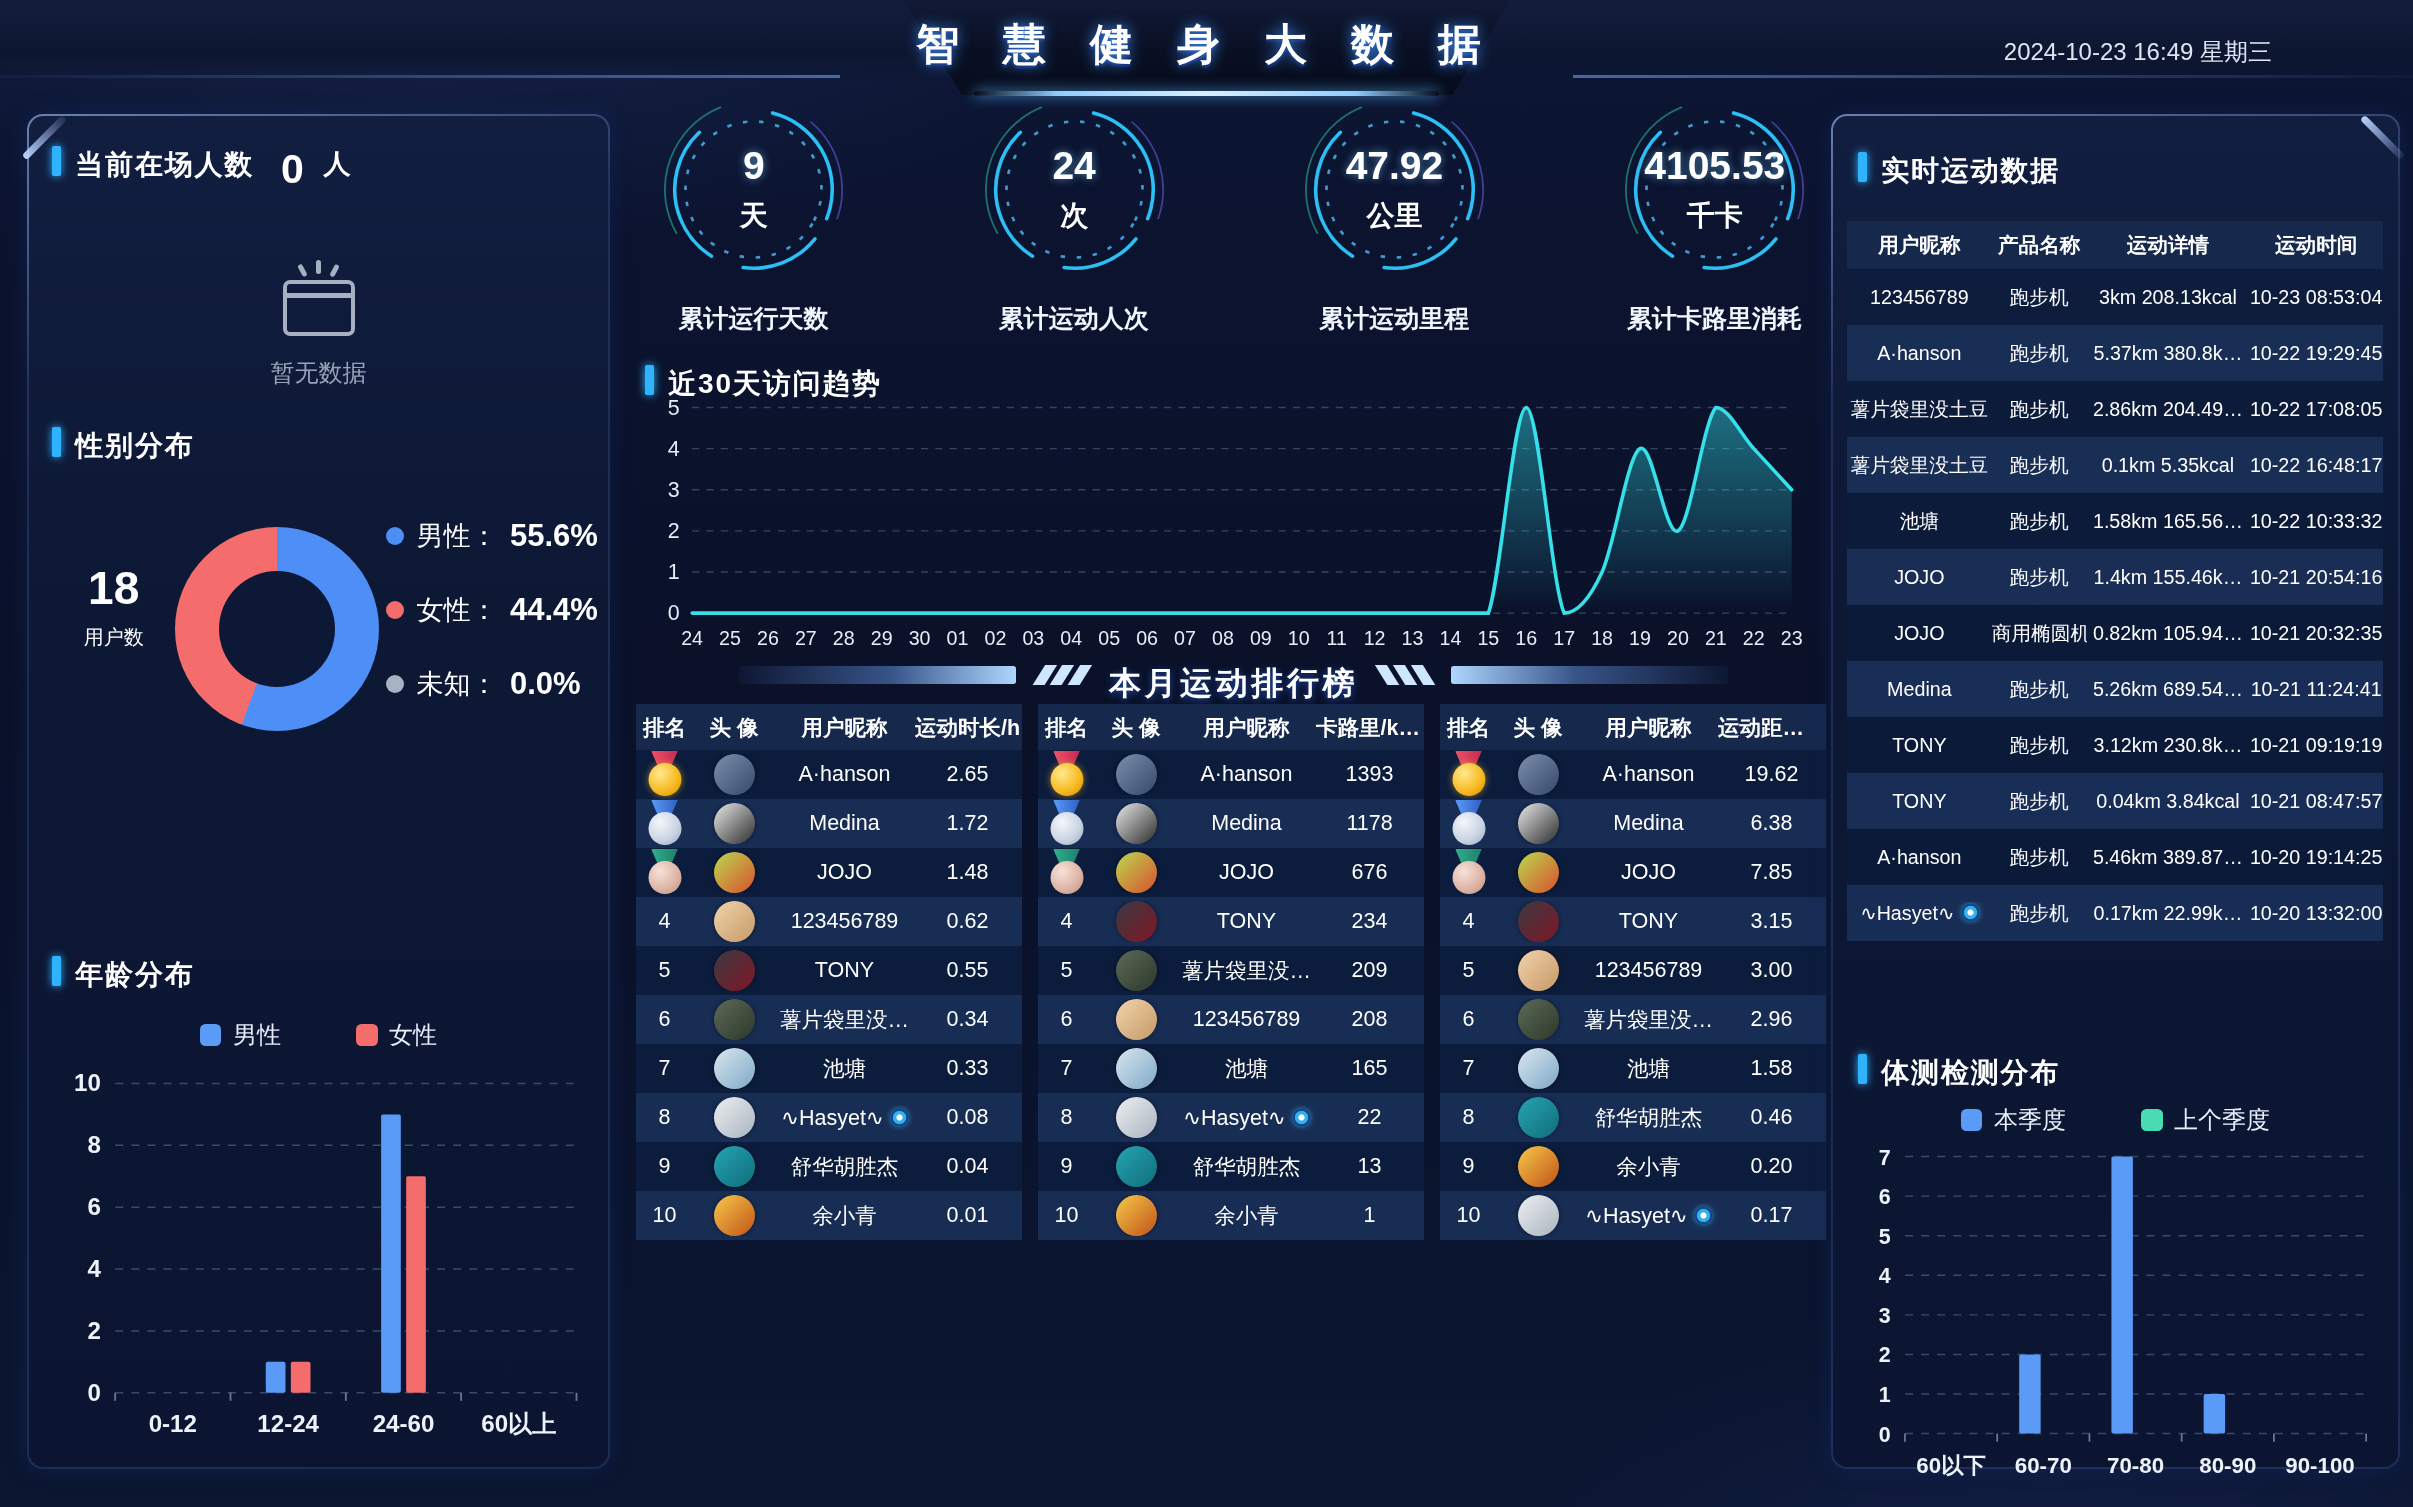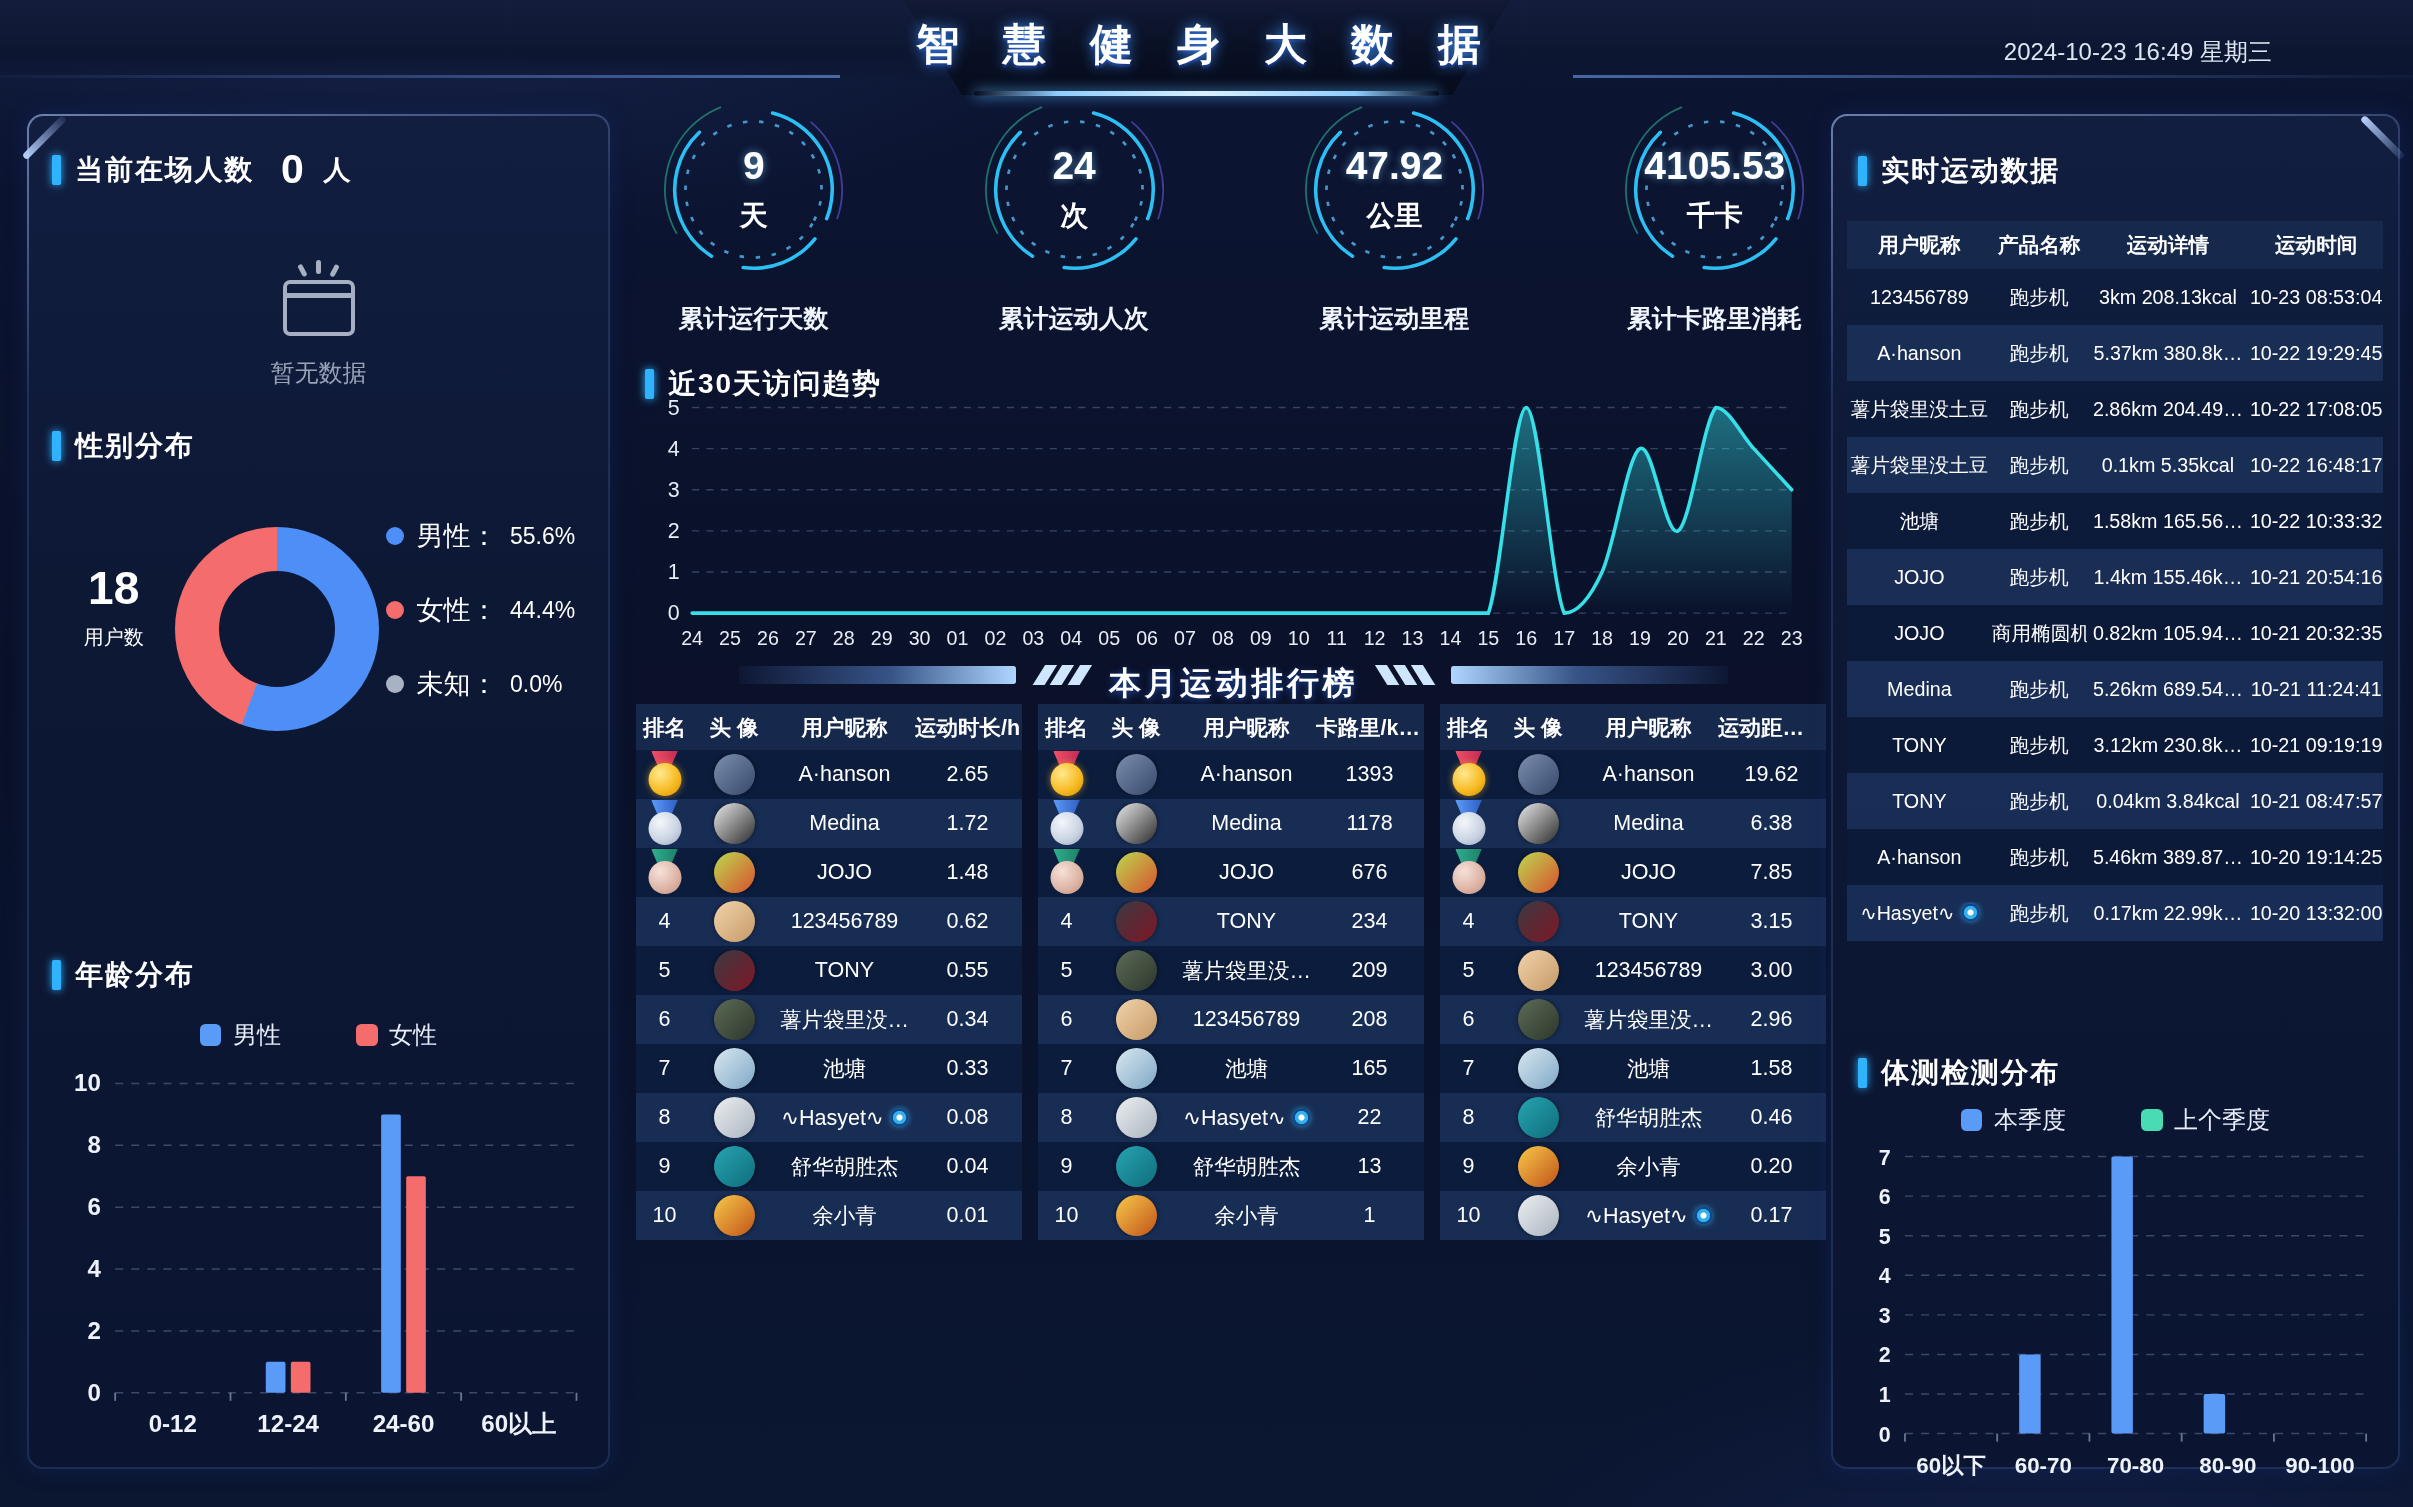--- a/index.html
+++ b/index.html
@@ -26,21 +26,21 @@
              letter-spacing:16px;color:#fff;text-shadow:0 0 14.3px rgba(64,150,255,.9),0 2.7px 1.8px rgba(20,40,120,.8);}
   .hdr-date{position:absolute;right:141px;top:36px;font-size:24px;color:#dde5f2;}
   
   .panel-wrap{position:absolute;border-radius:16px;
               background:linear-gradient(160deg,rgba(170,200,255,.6) 0%,rgba(90,120,190,.28) 18%,rgba(80,110,180,.25) 100%);
               box-shadow:0 0 21.5px rgba(20,50,120,.35);}
   .panel-inner{position:absolute;inset:1.8px;border-radius:14.3px;
               background:linear-gradient(180deg,#121e40 0%, #0d1835 35%, #0b1531 100%);}
   .corner-cut{position:absolute;width:57px;height:7.2px;border-radius:3.6px;
               background:linear-gradient(90deg,#b9d2ff,rgba(130,170,240,.1));transform:rotate(-45deg);}
-  .sec{position:absolute;display:flex;align-items:center;gap:14.3px;}
+  .sec{position:absolute;display:flex;gap:14.3px;}
   .sec-bar{width:9px;height:30px;border-radius:1.8px;background:#2fb3ff;box-shadow:0 0 9px #2fb3ff;}
   .sec-title{font-size:28px;font-weight:bold;color:#fff;letter-spacing:1.8px;}
   
   .presence-value{font-size:41px;font-weight:bold;margin:0 5.4px 0 12.5px;}
   .presence-unit{font-size:27px;font-weight:bold;}
   .empty{position:absolute;left:0;right:0;top:150px;text-align:center;}
   .empty-icon{position:relative;width:77px;height:70px;margin:0 auto;}
   .empty-box{position:absolute;left:2.7px;top:16px;width:64px;height:48px;border:4.5px solid #a7b0c3;border-radius:7.2px;}
   .empty-box::after{content:"";position:absolute;left:0;right:0;top:9px;height:4.5px;background:#a7b0c3;}
   .empty-ray{position:absolute;width:4.5px;height:13.4px;background:#a7b0c3;border-radius:2.7px;}
@@ -51,21 +51,21 @@
   
   .donut{position:absolute;width:204px;height:204px;border-radius:50%;}
   .donut::after{content:"";position:absolute;inset:44px;border-radius:50%;background:#0c1836;}
   .donut-total{position:absolute;left:19.7px;top:447px;width:134px;text-align:center;}
   .donut-total-num{font-size:46px;font-weight:bold;}
   .donut-total-label{font-size:20px;margin-top:9px;}
   .glegend{position:absolute;left:359px;top:404px;display:flex;flex-direction:column;gap:38px;}
   .glegend-item{display:flex;align-items:center;gap:12.5px;}
   .glegend-dot{width:18px;height:18px;border-radius:50%;}
   .glegend-label{font-size:27px;}
-  .glegend-value{font-size:23px;font-weight:normal;}
+  .glegend-value{font-size:31px;font-weight:bold;}
   
   .blegend{position:absolute;display:flex;justify-content:center;gap:75px;left:0;right:0;}
   .blegend-item{display:flex;align-items:center;gap:11.6px;}
   .blegend-chip{width:21.5px;height:21.5px;border-radius:5.4px;}
   .blegend-label{font-size:24px;color:#e8eefb;}
   
   .gauges{position:absolute;left:642px;top:100px;width:1184px;display:flex;justify-content:space-between;}
   .gauge{position:relative;width:223px;height:268px;}
   .gauge svg{position:absolute;left:22.3px;top:0;}
   .gauge-center{position:absolute;left:22.3px;top:0;width:179px;height:179px;display:flex;flex-direction:column;

